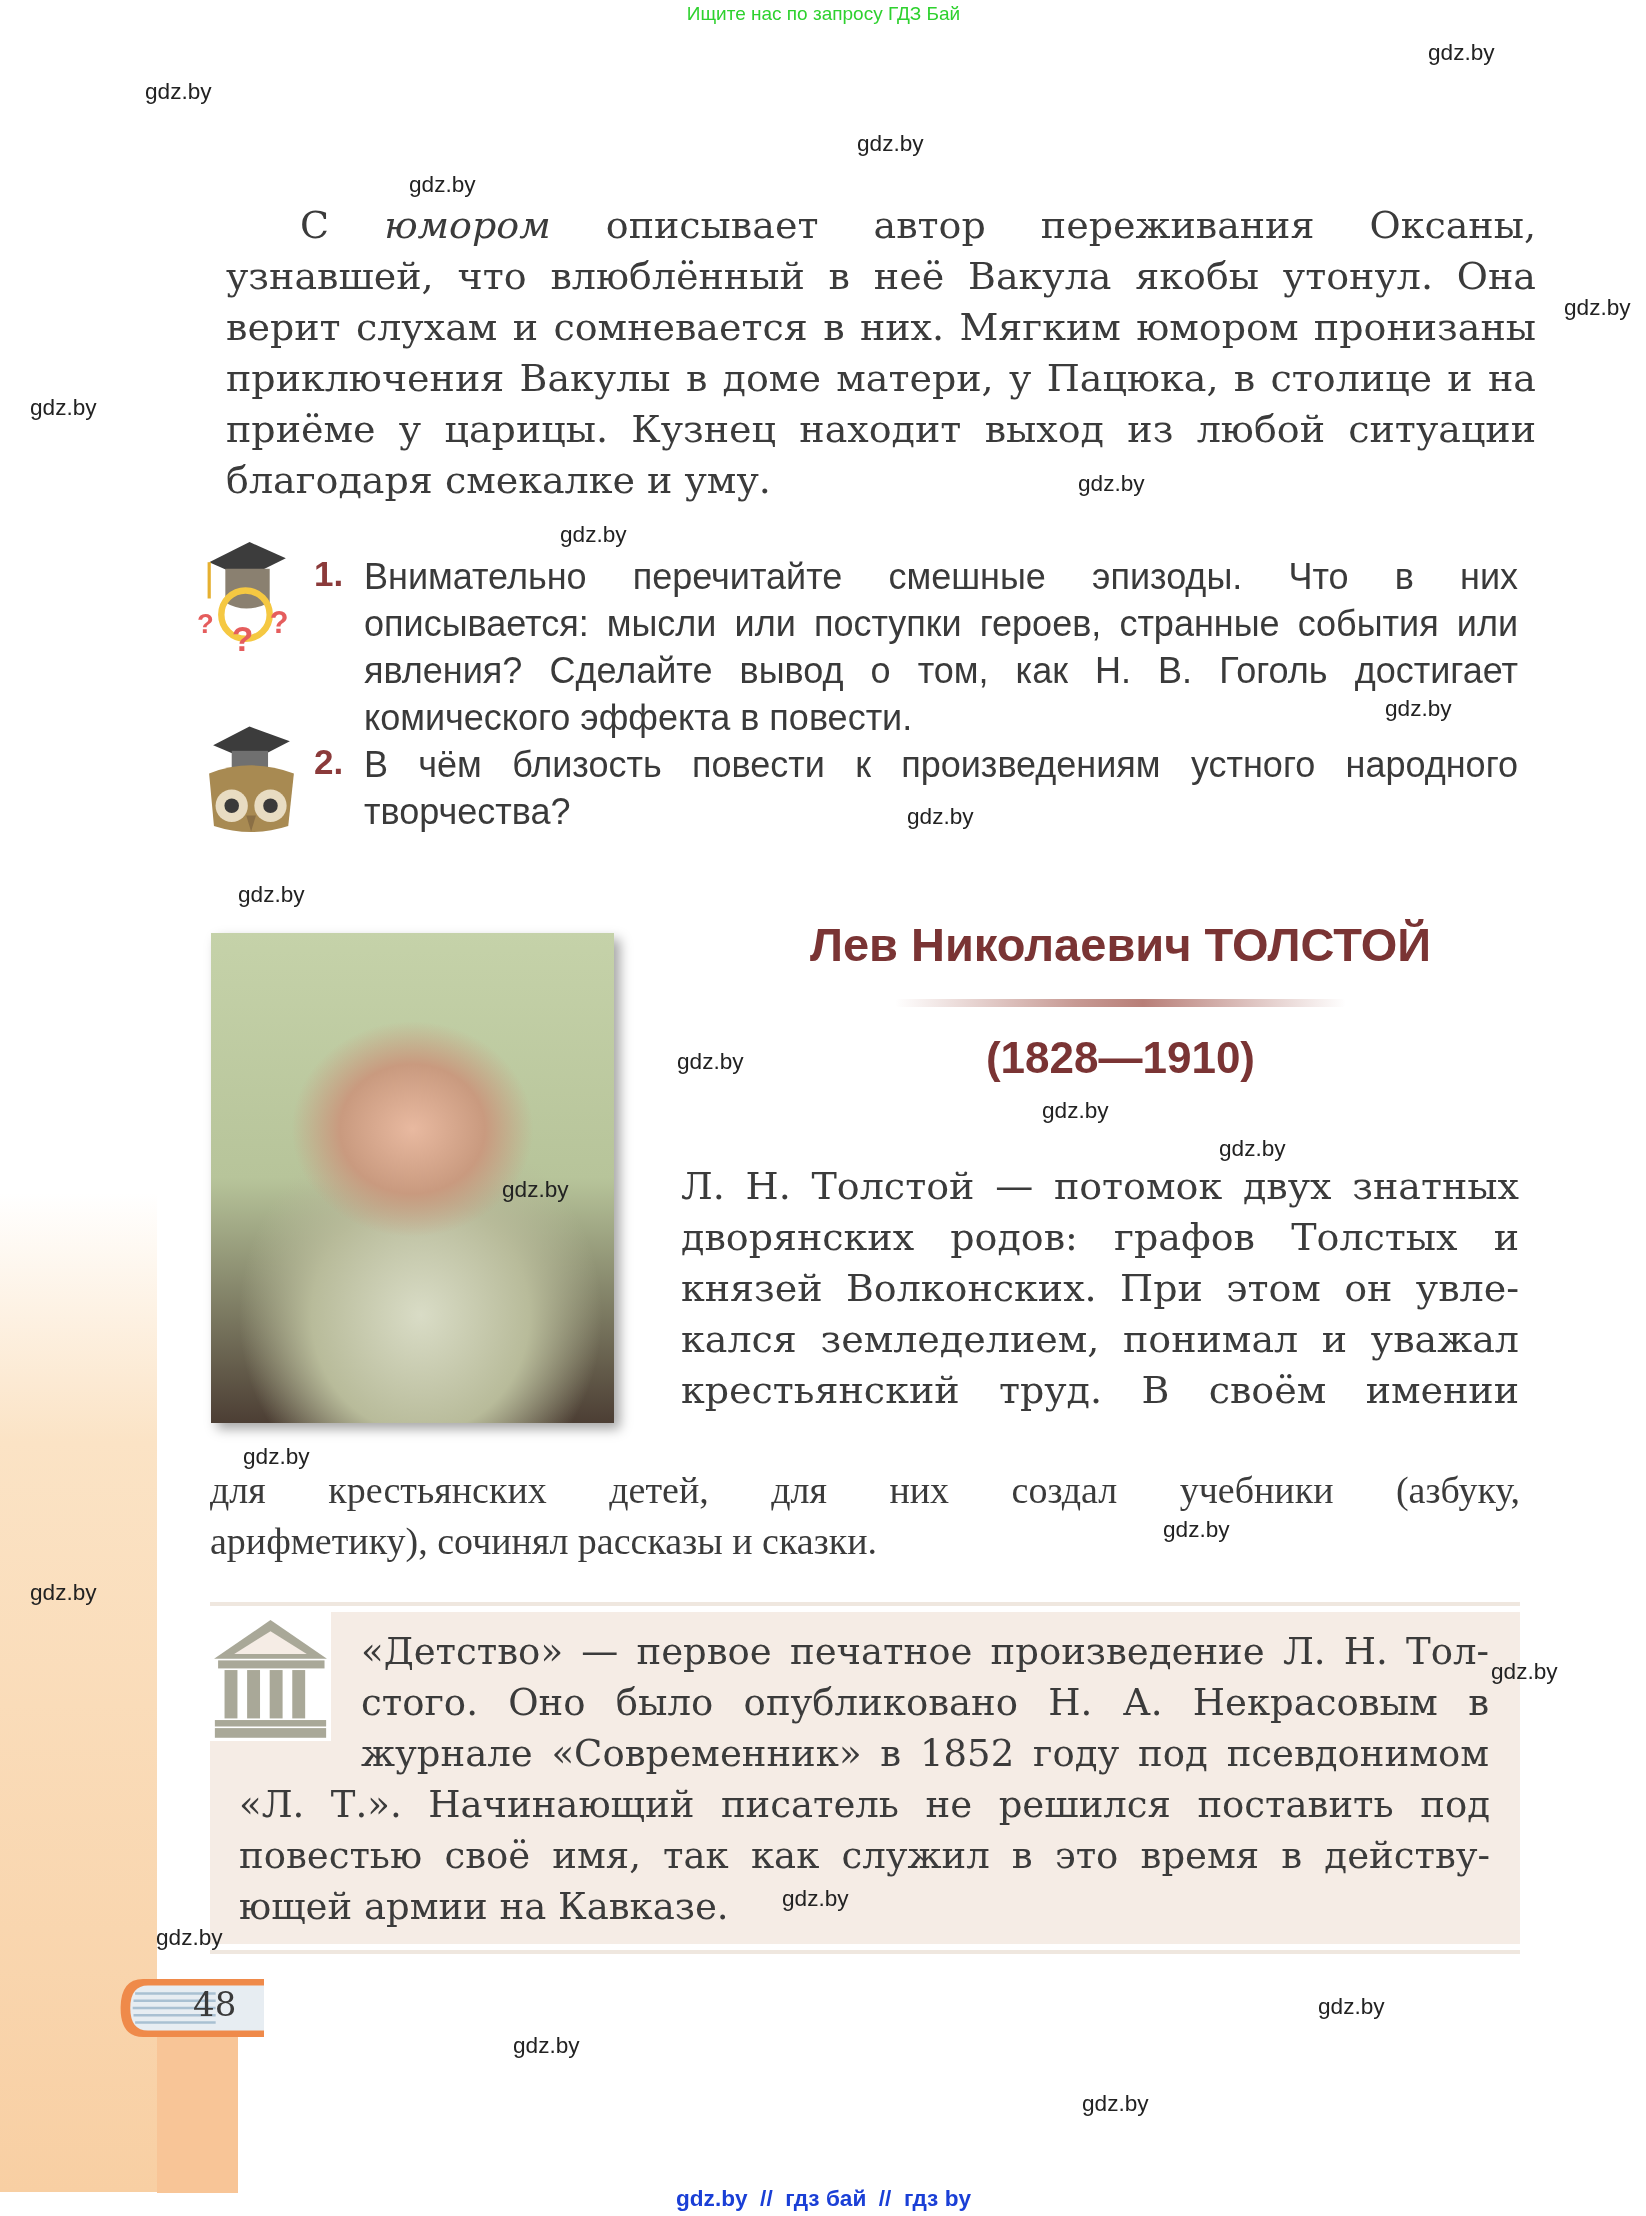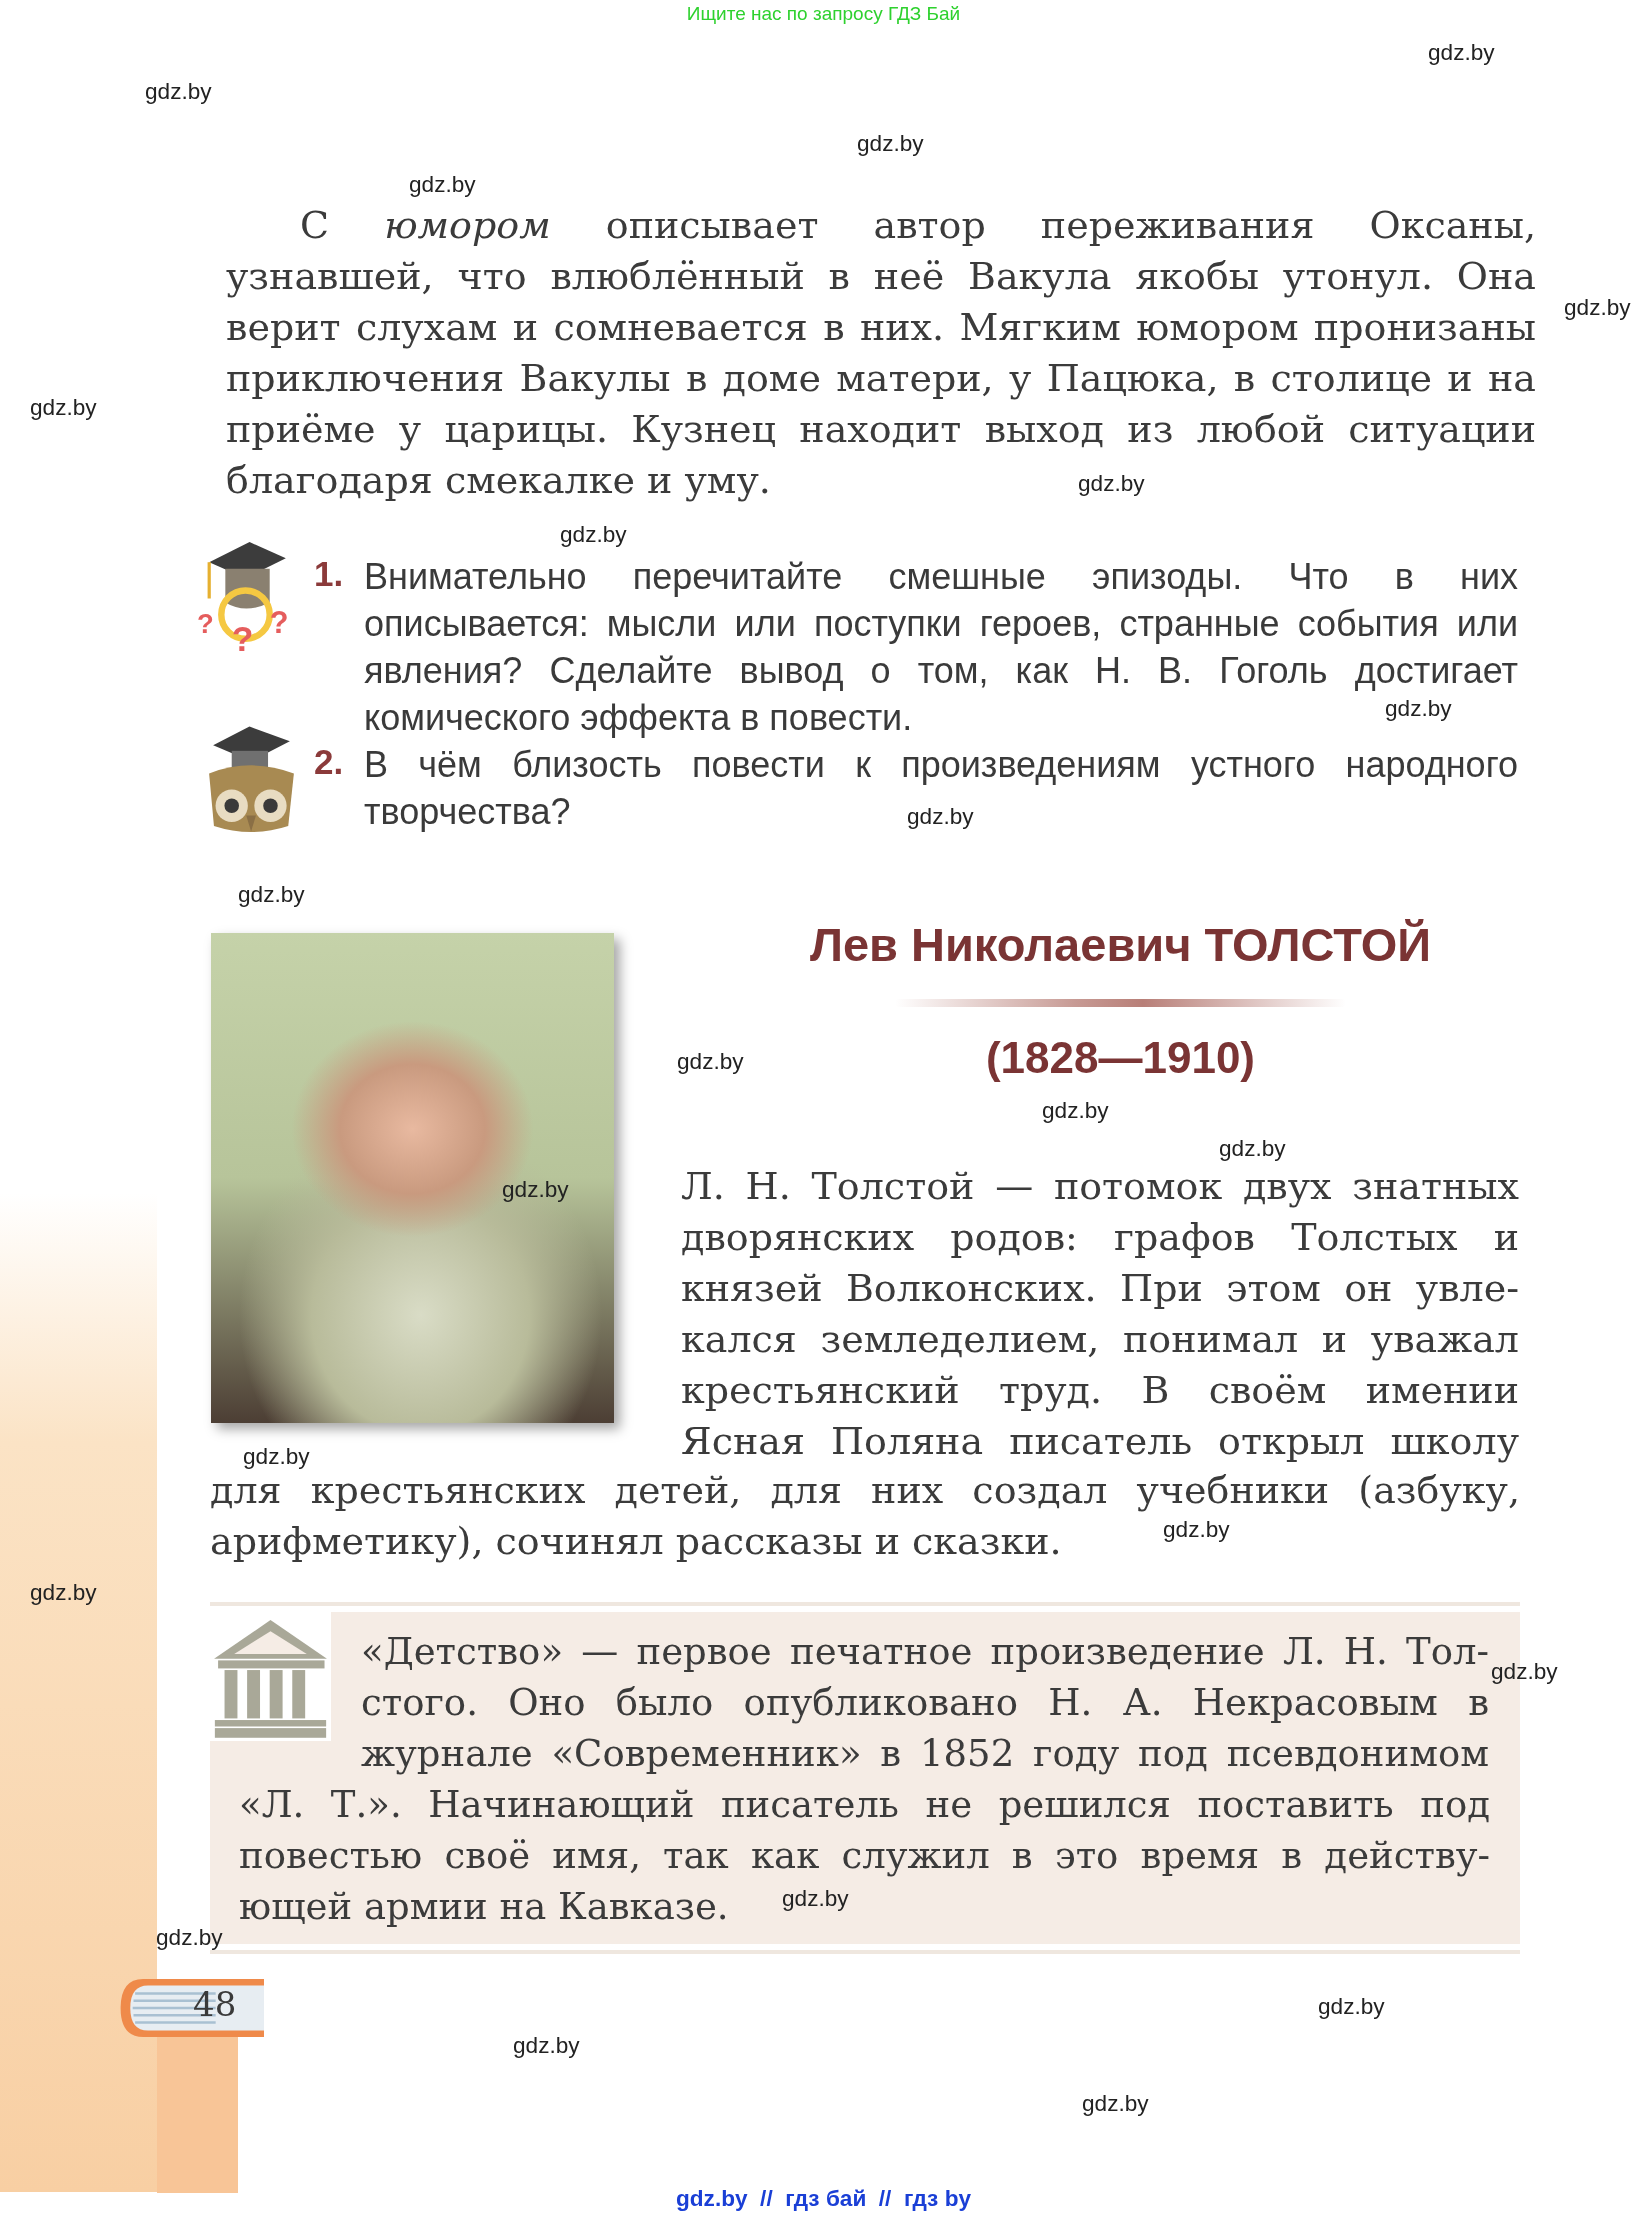--- a/index.html
+++ b/index.html
@@ -67,23 +67,22 @@
 <div class="author-name">Лев Николаевич ТОЛСТОЙ</div>
 <div class="divider"></div>
 <div class="years">(1828—1910)</div>
 
 <div class="serif-para" style="left:681px;top:1161px;width:838px;text-align-last:justify;">
   <div>Л. Н. Толстой — потомок двух знатных</div>
   <div>дворянских родов: графов Толстых и</div>
   <div>князей Волконских. При этом он увле-</div>
   <div>кался земледелием, понимал и уважал</div>
   <div>крестьянский труд. В своём имении</div>
-  <div>Ясная Поляна писатель открыл школу</div>
 </div>
-<div class="serif-para" style="left:210px;top:1465px;width:1310px;">
+<div class="serif-para" style="left:210px;top:1465px;width:1310px;font-family:Liberation Serif, serif;">
   <div style="text-align-last:justify;">для крестьянских детей, для них создал учебники (азбуку,</div>
   <div>арифметику), сочинял рассказы и сказки.</div>
 </div>
 
 <div class="infobox-line" style="top:1602px;"></div>
 <div class="infobox"></div>
 <div class="infobox-line" style="top:1950px;"></div>
 <div class="icon-holder" style="left:210px;top:1612px;width:121px;height:129px;">
   <svg width="121" height="129" viewBox="0 0 150 160">
     <polygon points="75,10 145,58 5,58" fill="#a9a898"></polygon>

